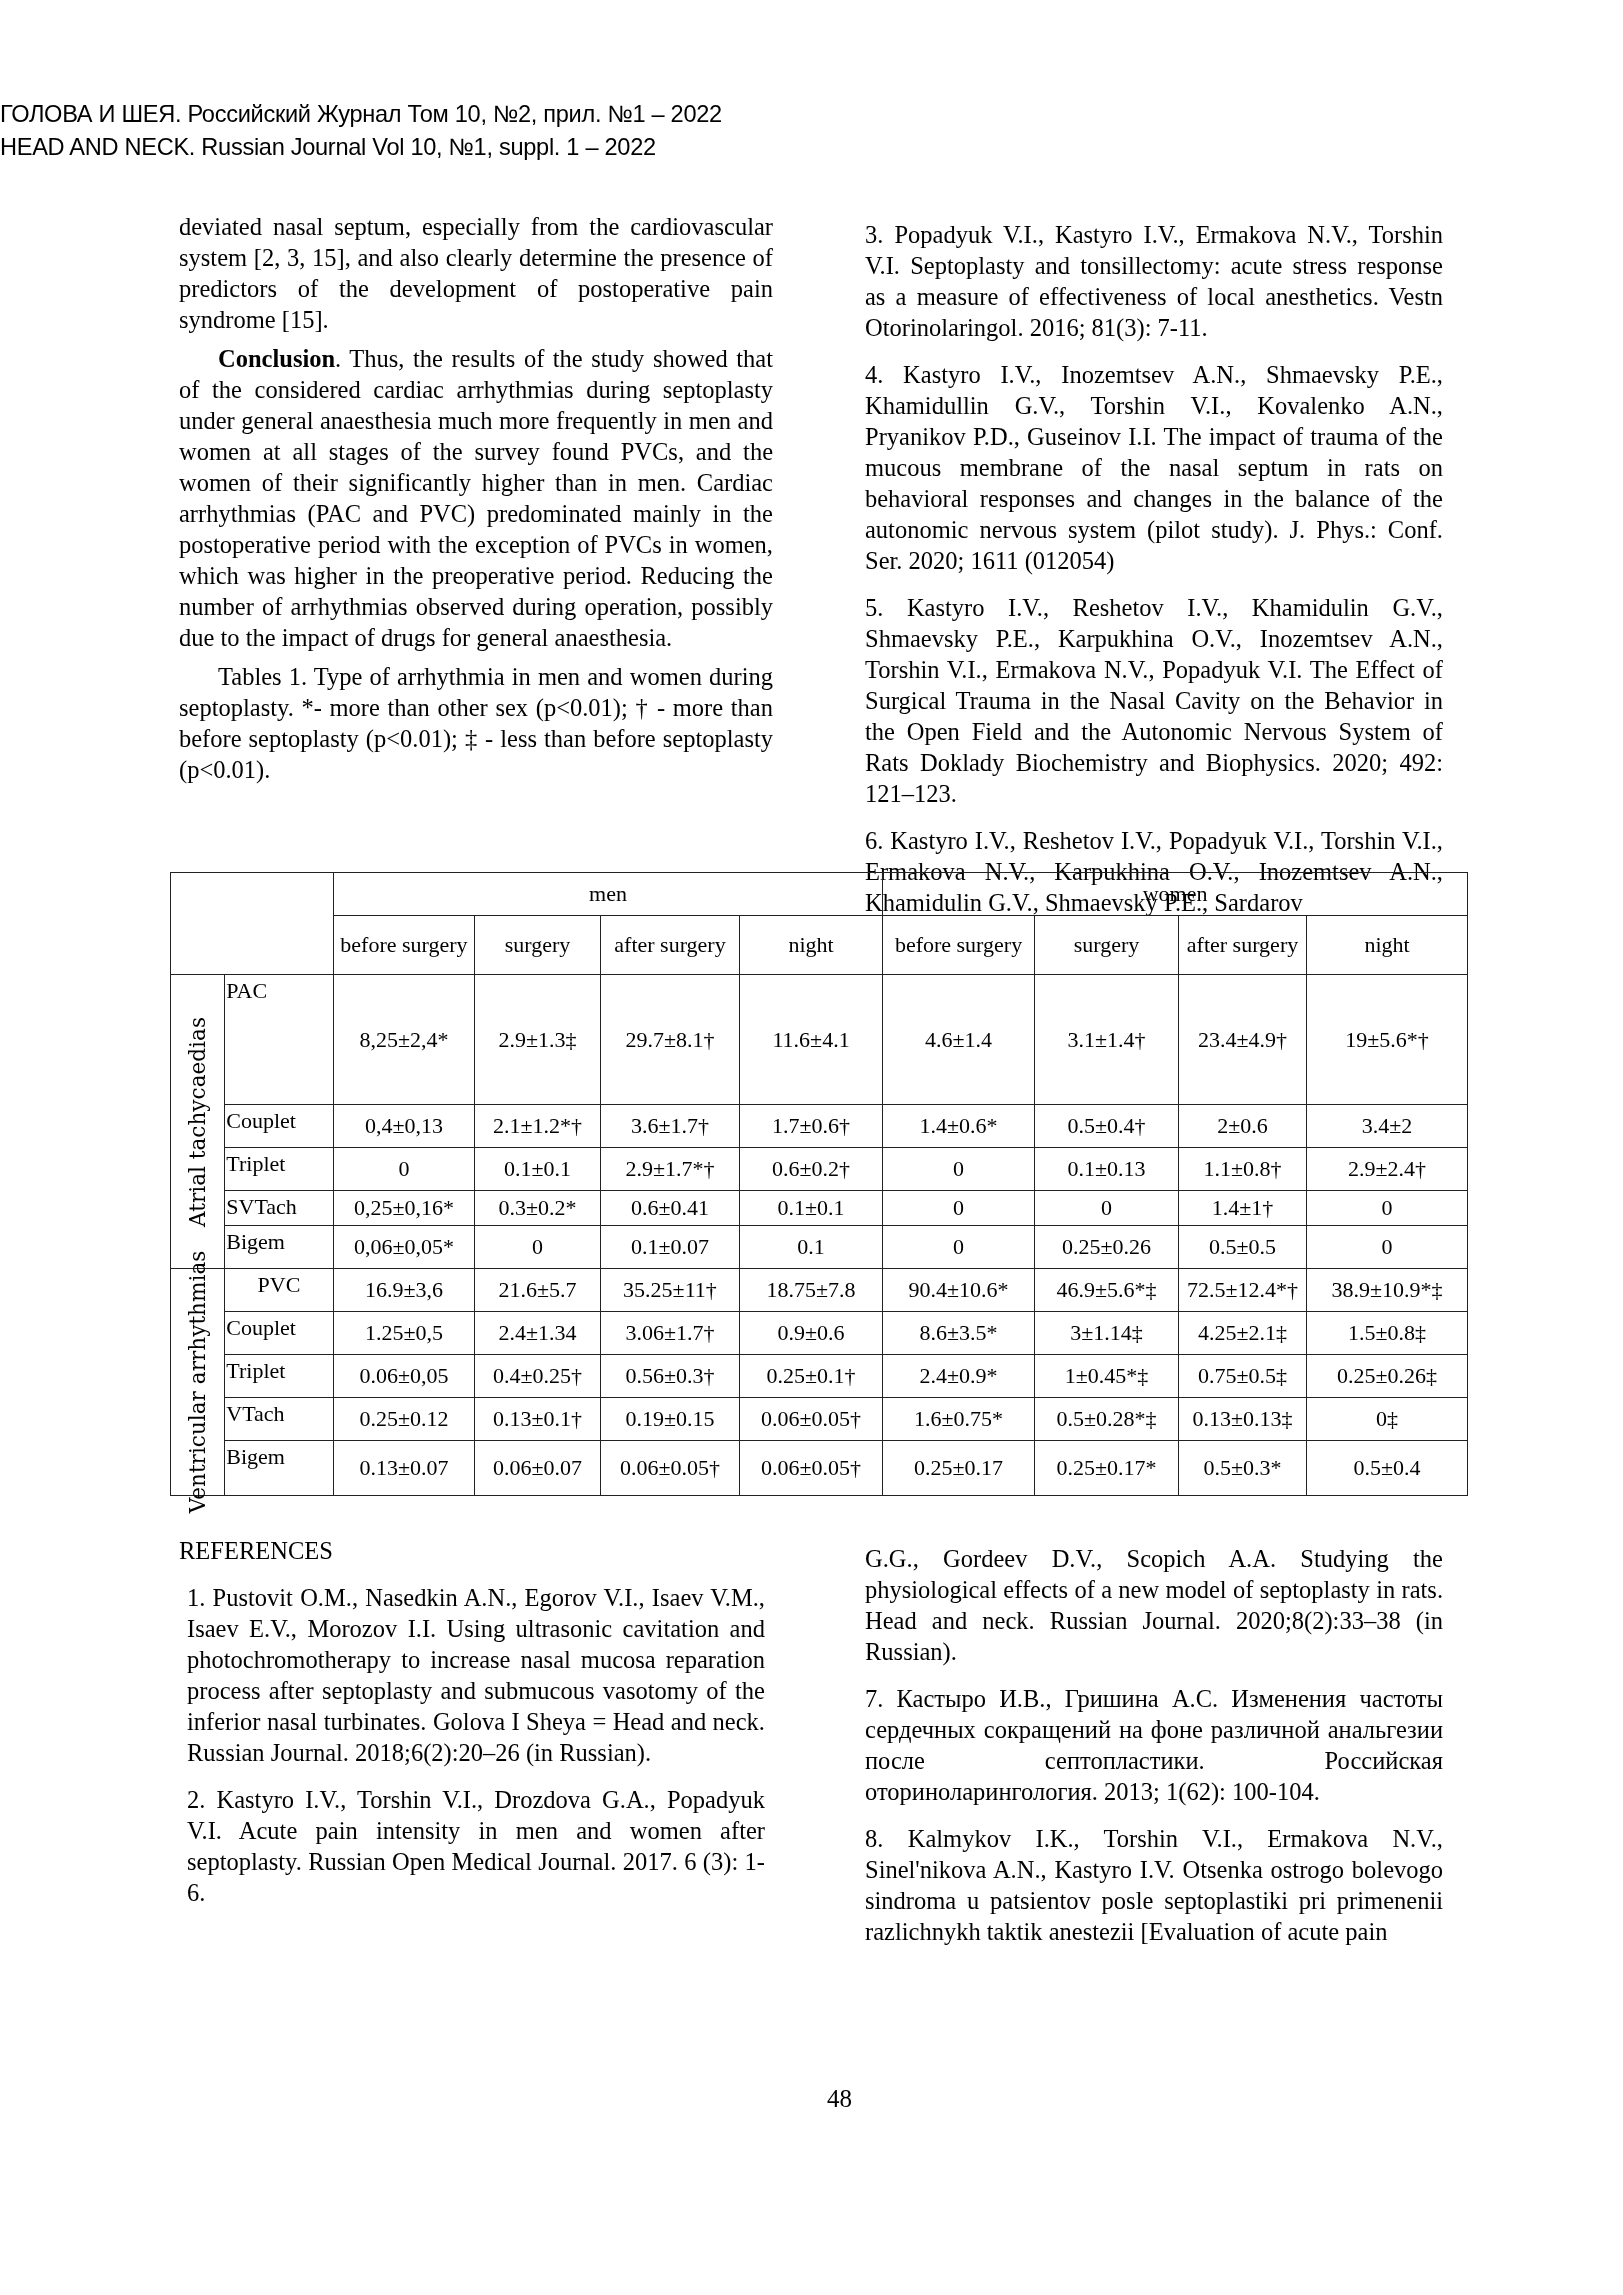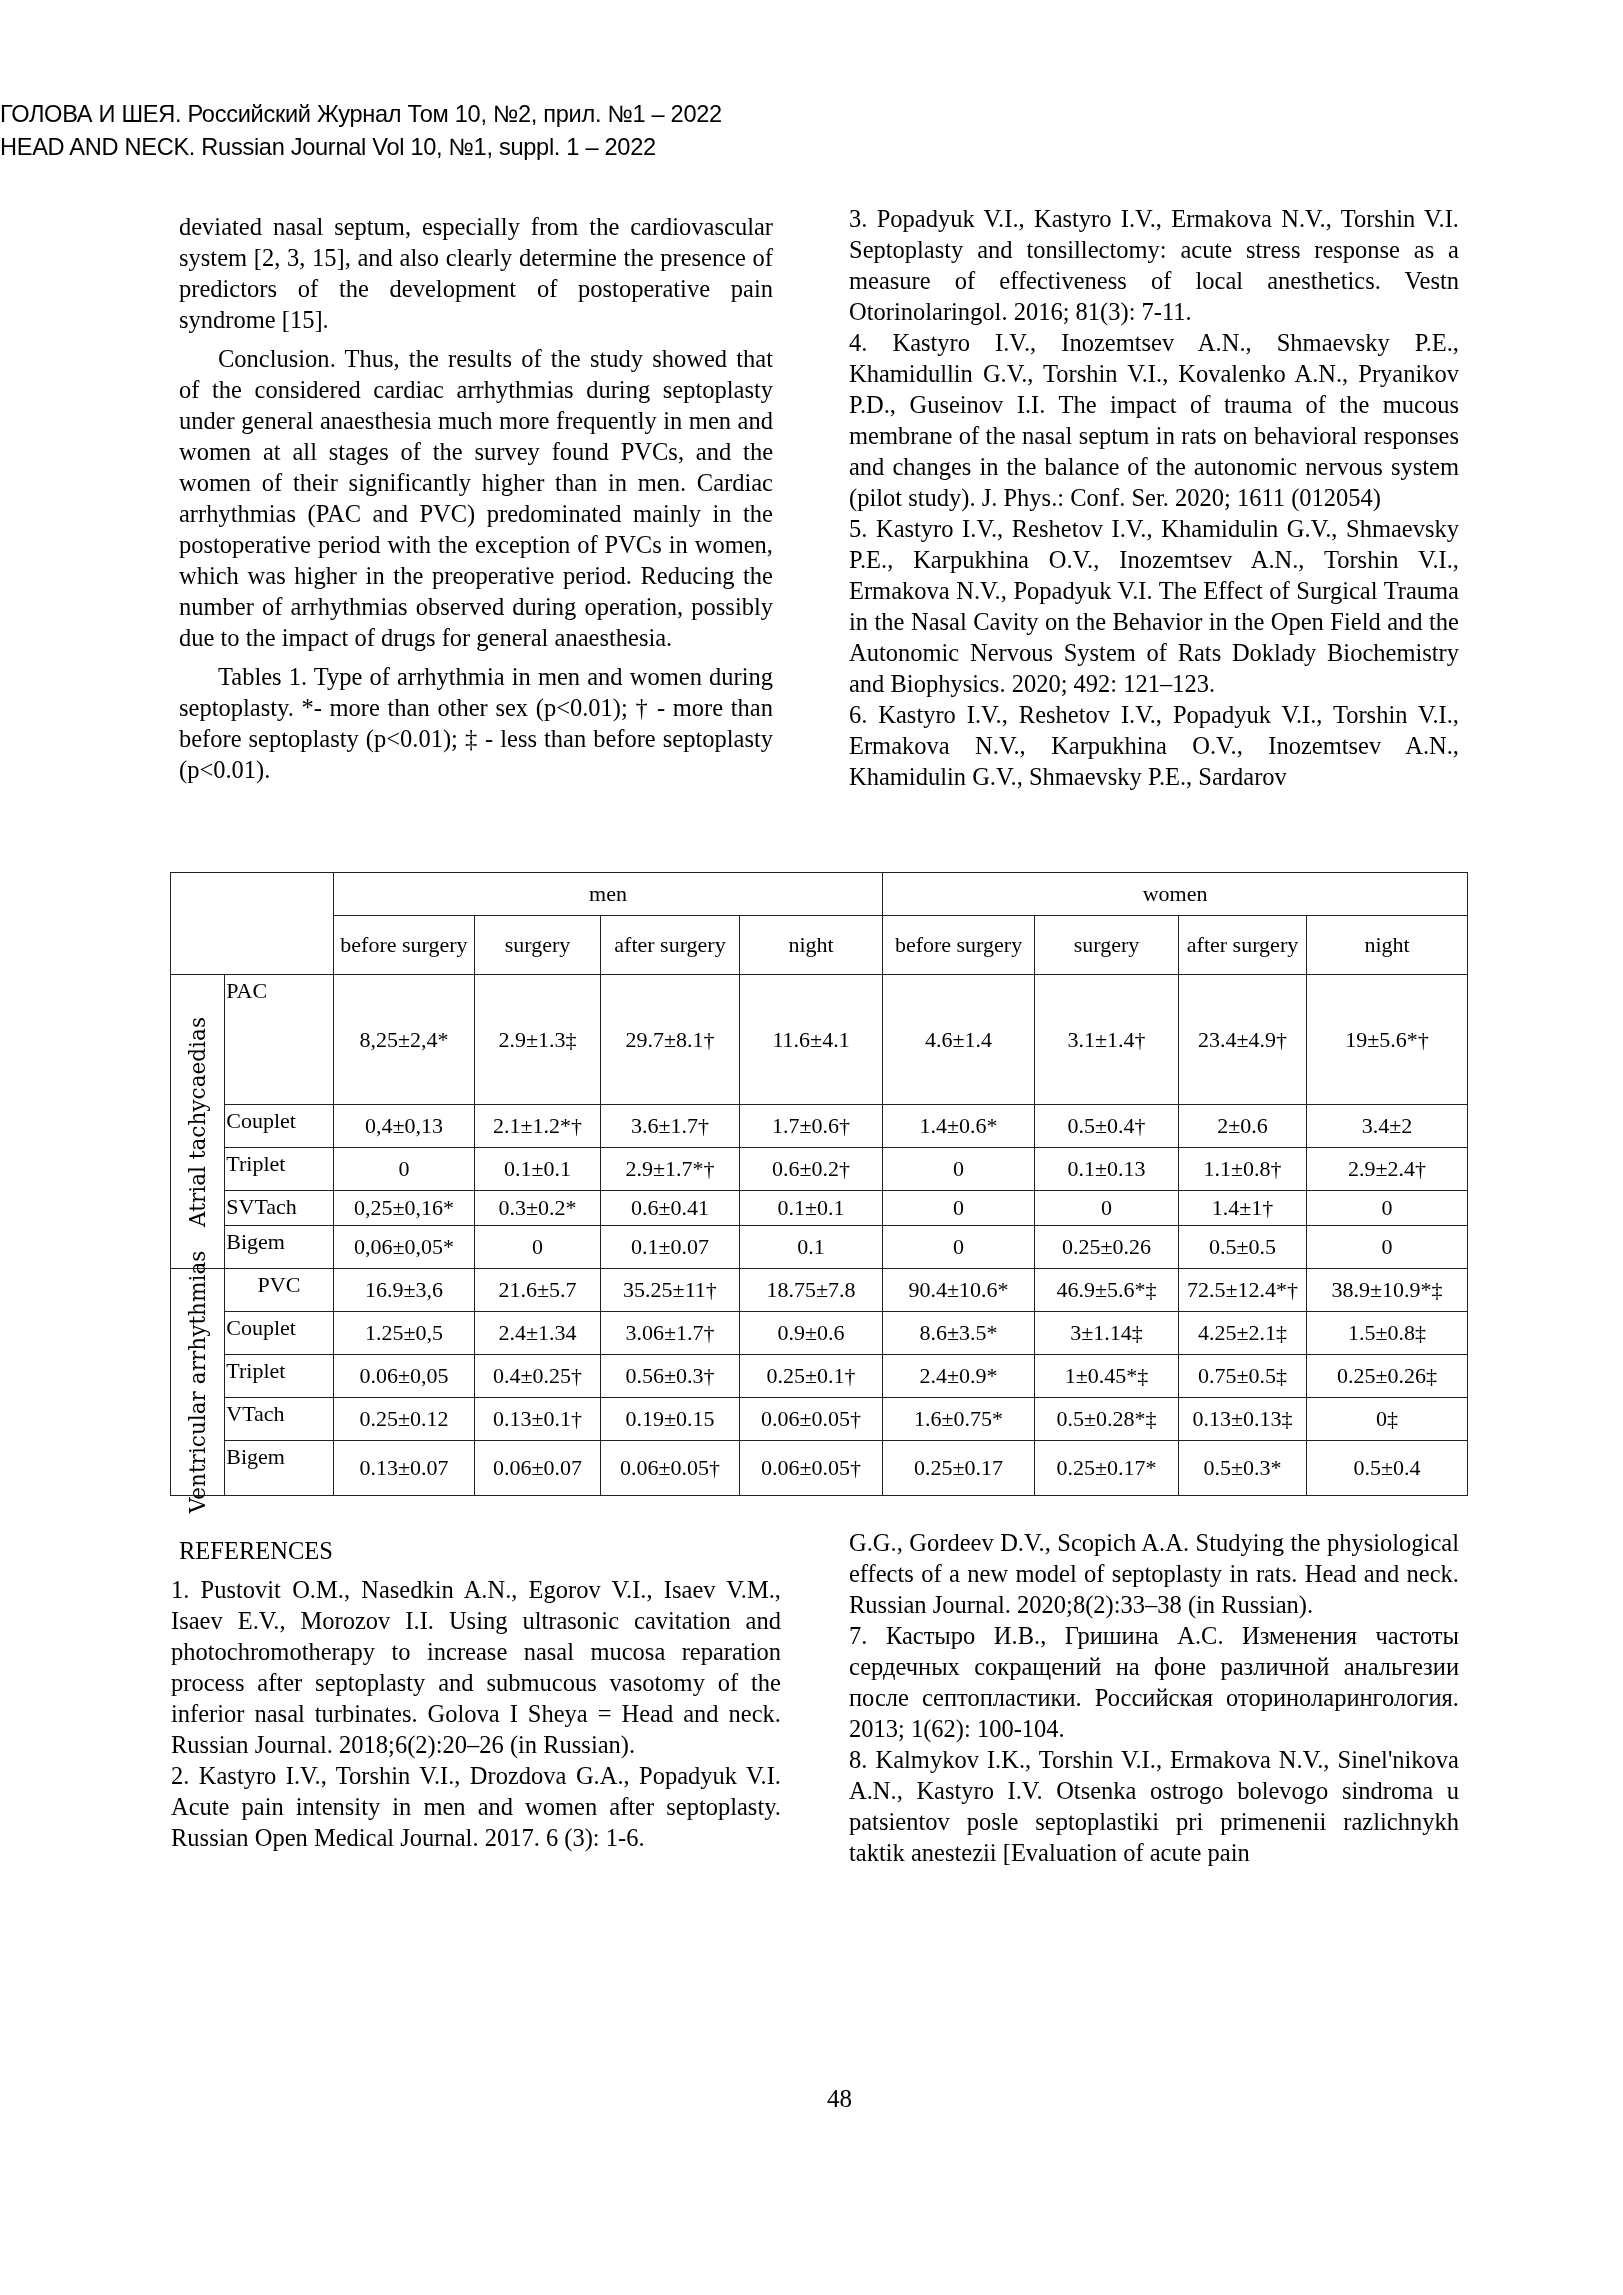--- a/index.html
+++ b/index.html
@@ -11,26 +11,26 @@
     position: absolute; top: 98px; left: 0; width: 1332px; text-align: left;
     font-family: "Liberation Sans", sans-serif; font-size: 23.6px; line-height: 33px;
     letter-spacing: -0.3px;
   }
   .col {
     position: absolute; width: 610px;
     font-size: 24.5px; line-height: 31px; text-align: justify;
   }
   .col p { margin: 8px; }
   .col .indent { text-indent: 39px; }
-  .col .ref { margin: 0; }
+  .col .ref { margin: 16px; }
   .left-top { left: 171px; top: 203px; }
   .right-top { left: 849px; top: 203px; }
   .left-bottom { left: 171px; top: 1527px; }
   .right-bottom { left: 849px; top: 1527px; }
-  b { font-weight: normal; }
+  b { font-weight: bold; }
 
   table.data {
     position: absolute; left: 170px; top: 872px; width: 1296px;
     border-collapse: collapse; table-layout: fixed;
     font-size: 22px; line-height: 26px; padding-left: 36px;
   }
   table.data td { border: 1.3px solid #222; text-align: center; vertical-align: middle; padding: 0 2.6px; }
   table.data td.rowlabel { text-align: left; vertical-align: top; padding: 2.6px 1.3px; }
   table.data td.rowlabel.pvc { text-align: center; margin-top: 28px; }
   table.data td.group { padding: 0; position: relative; }

